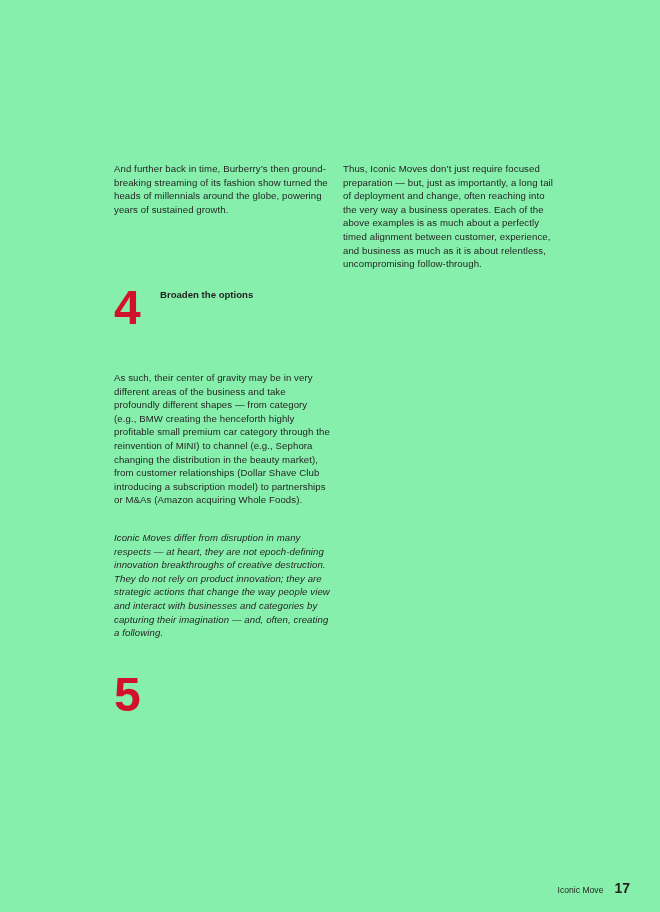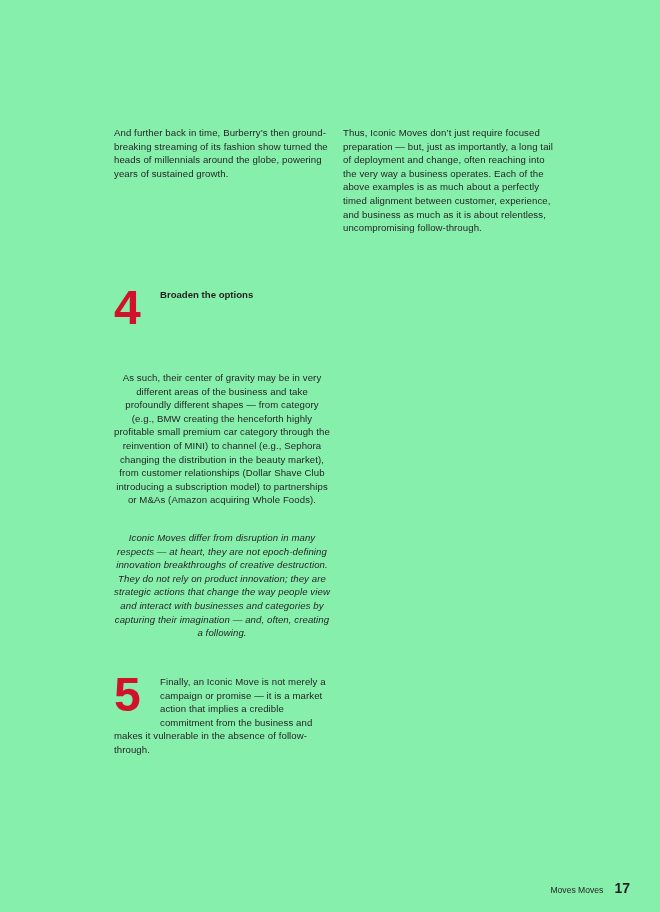--- a/index.html
+++ b/index.html
@@ -37,21 +37,21 @@
   }
   .col-left  { margin-right: 13px; }
 
   p.body {
     margin: 0 0 14px 0;
     font-size: 9.6px;
     line-height: 13.6px;
     color: #231f20;
     letter-spacing: 0.01em;
   }
-  p.body:last-child { margin-bottom: 0; }
+  p.body:last-child { margin-bottom: 0; margin-top: 36px; }
 
   
   .section {
     position: absolute;
     left: 114px;
     width: 216px;
   }
   .section-4 { top: 288px; }
   .section-5 { top: 675px; }
 
@@ -86,21 +86,20 @@
 
   .section-after {
     position: absolute;
     left: 114px;
     width: 216px;
     font-size: 9.6px;
     line-height: 13.6px;
     color: #231f20;
     letter-spacing: 0.01em;
     margin: 0;
-    text-align: center;
   }
   .para-asSuch      { top: 371px; }
   .para-iconicDiffer{ top: 531px; font-style: italic; }
 
   
   .footer {
     position: absolute;
     right: 30px;
     bottom: 16px;
     display: flex;
@@ -133,21 +132,20 @@
     <span class="numeral">4</span>
     <h3 class="heading">Broaden the options</h3>
   </div>
 
   <p class="section-after para-asSuch">As such, their center of gravity may be in very different areas of the business and take profoundly different shapes — from category (e.g., BMW creating the henceforth highly profitable small premium car category through the reinvention of MINI) to channel (e.g., Sephora changing the distribution in the beauty market), from customer relationships (Dollar Shave Club introducing a subscription model) to partnerships or M&amp;As (Amazon acquiring Whole Foods).</p>
 
   <p class="section-after para-iconicDiffer">Iconic Moves differ from disruption in many respects — at heart, they are not epoch-defining innovation breakthroughs of creative destruction. They do not rely on product innovation; they are strategic actions that change the way people view and interact with businesses and categories by capturing their imagination — and, often, creating a following.</p>
 
   <div class="section section-5">
     <span class="numeral">5</span>
-    <p class="section-body">Finally, an Iconic Move is not merely a campaign or promise — it is a market action that implies a credible commitment from the business and makes it vulnerable in the absence of follow-through.</p>
   </div>
 
   <div class="footer">
-    <span class="label">Moves Moves</span>
+    <span class="label">Iconic Move</span>
     <span class="pageno">17</span>
   </div>
 
 </div>
 
 </body></html>

